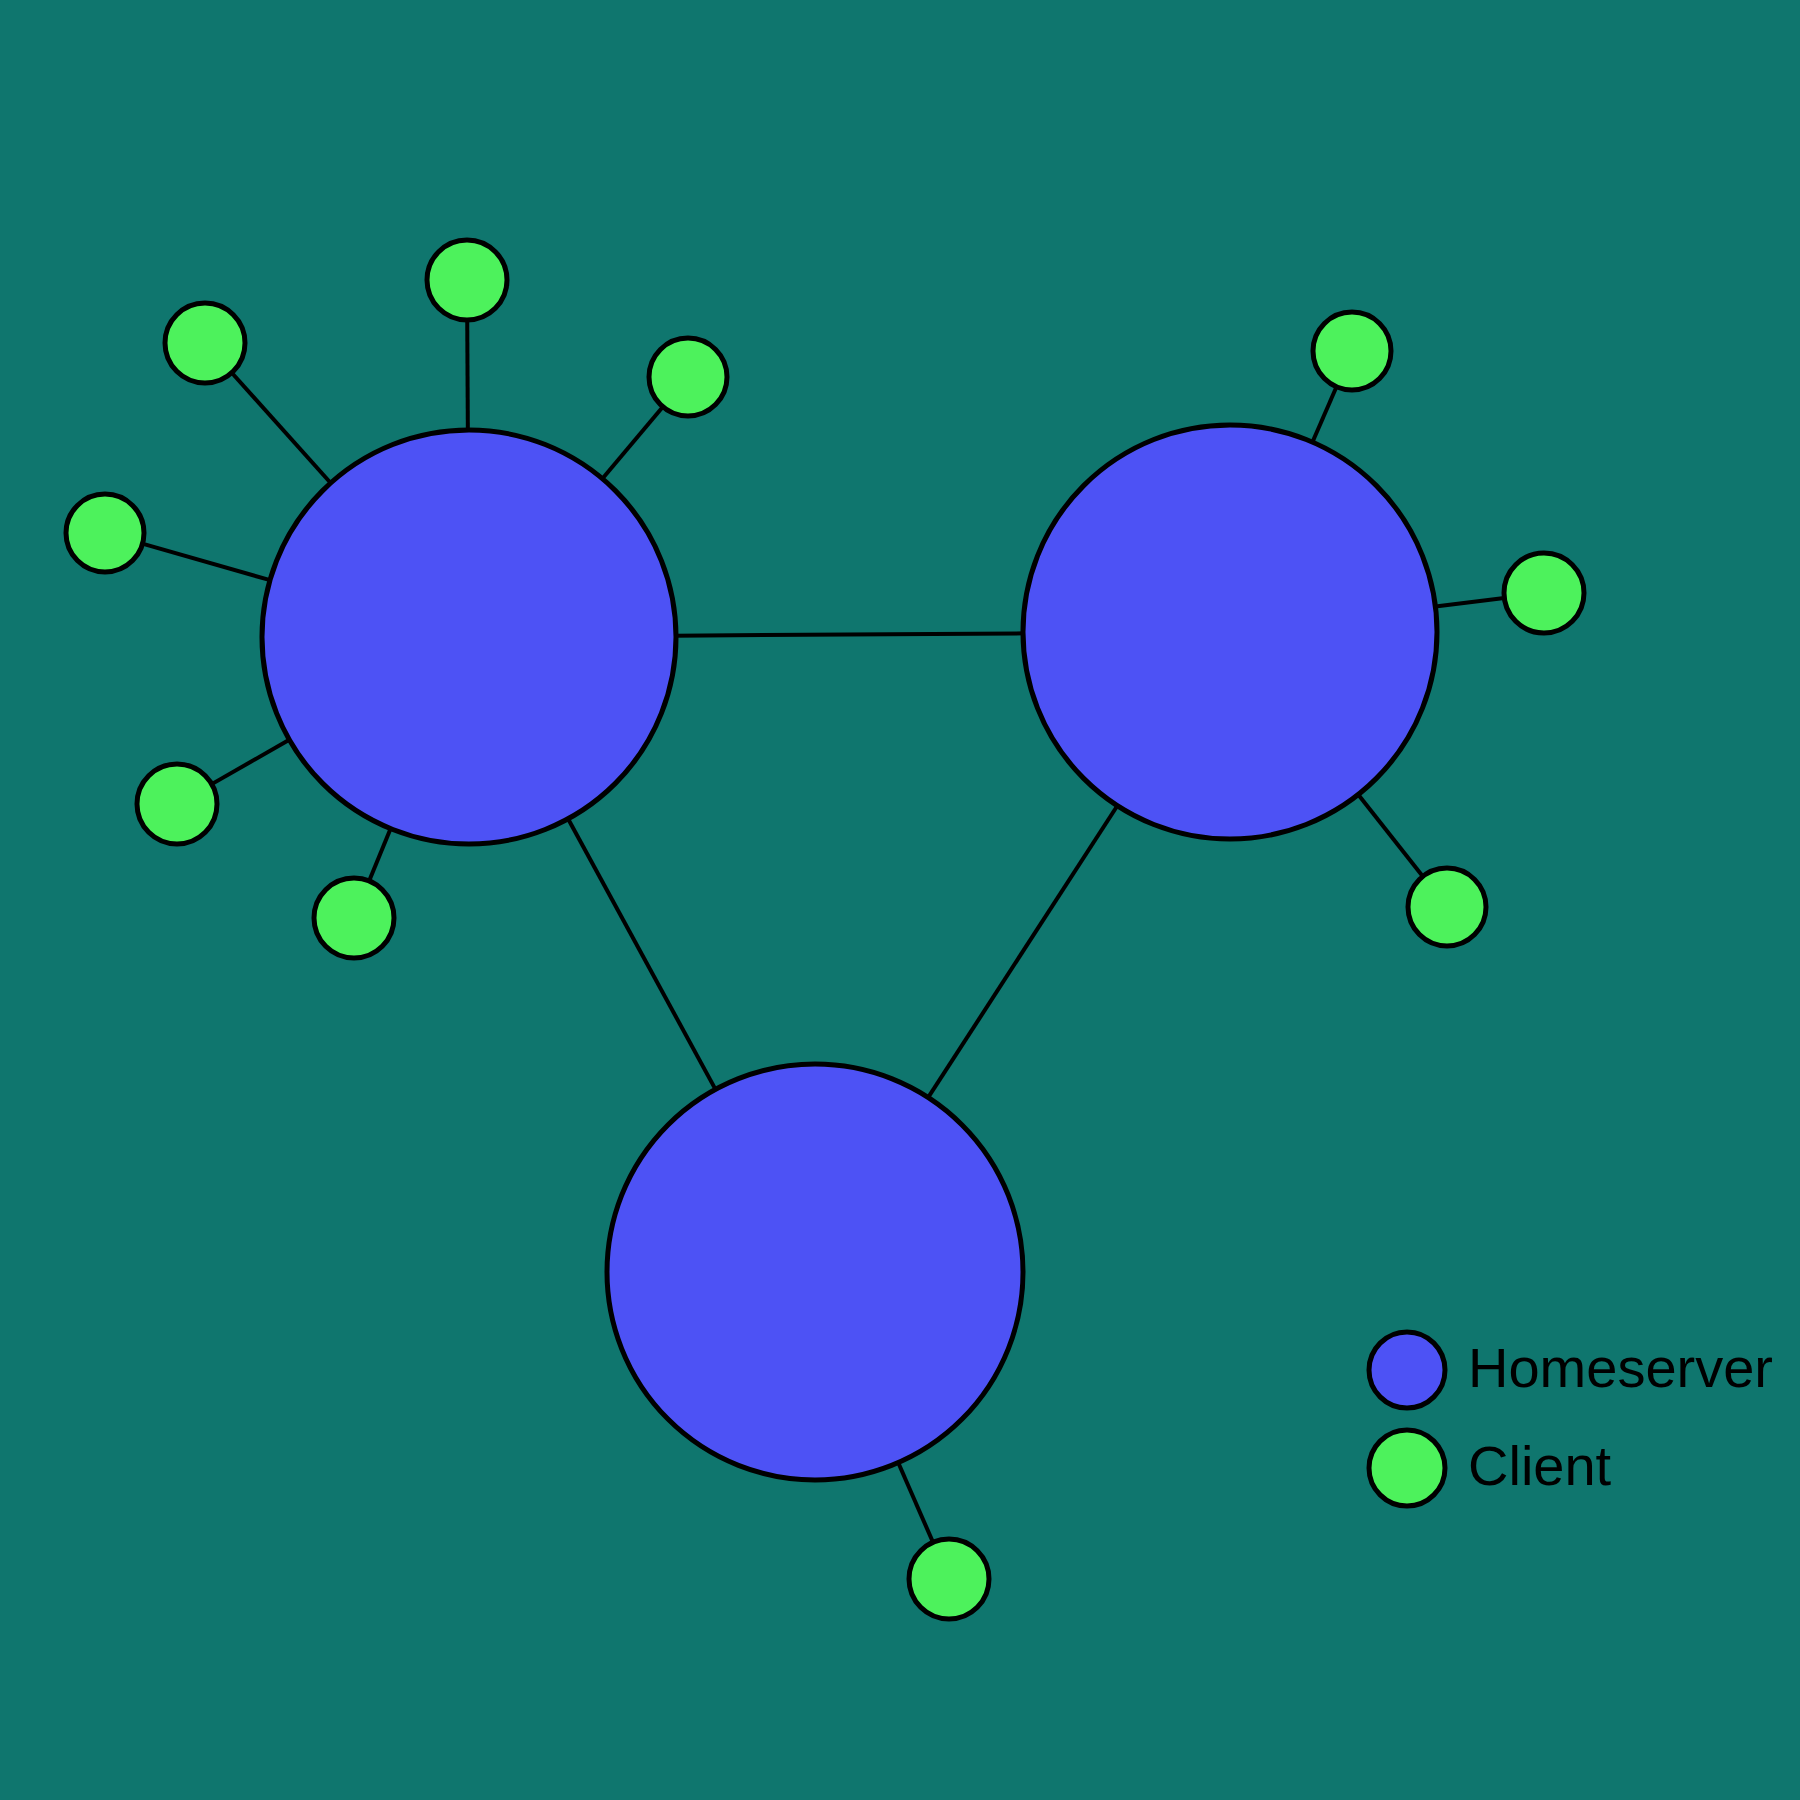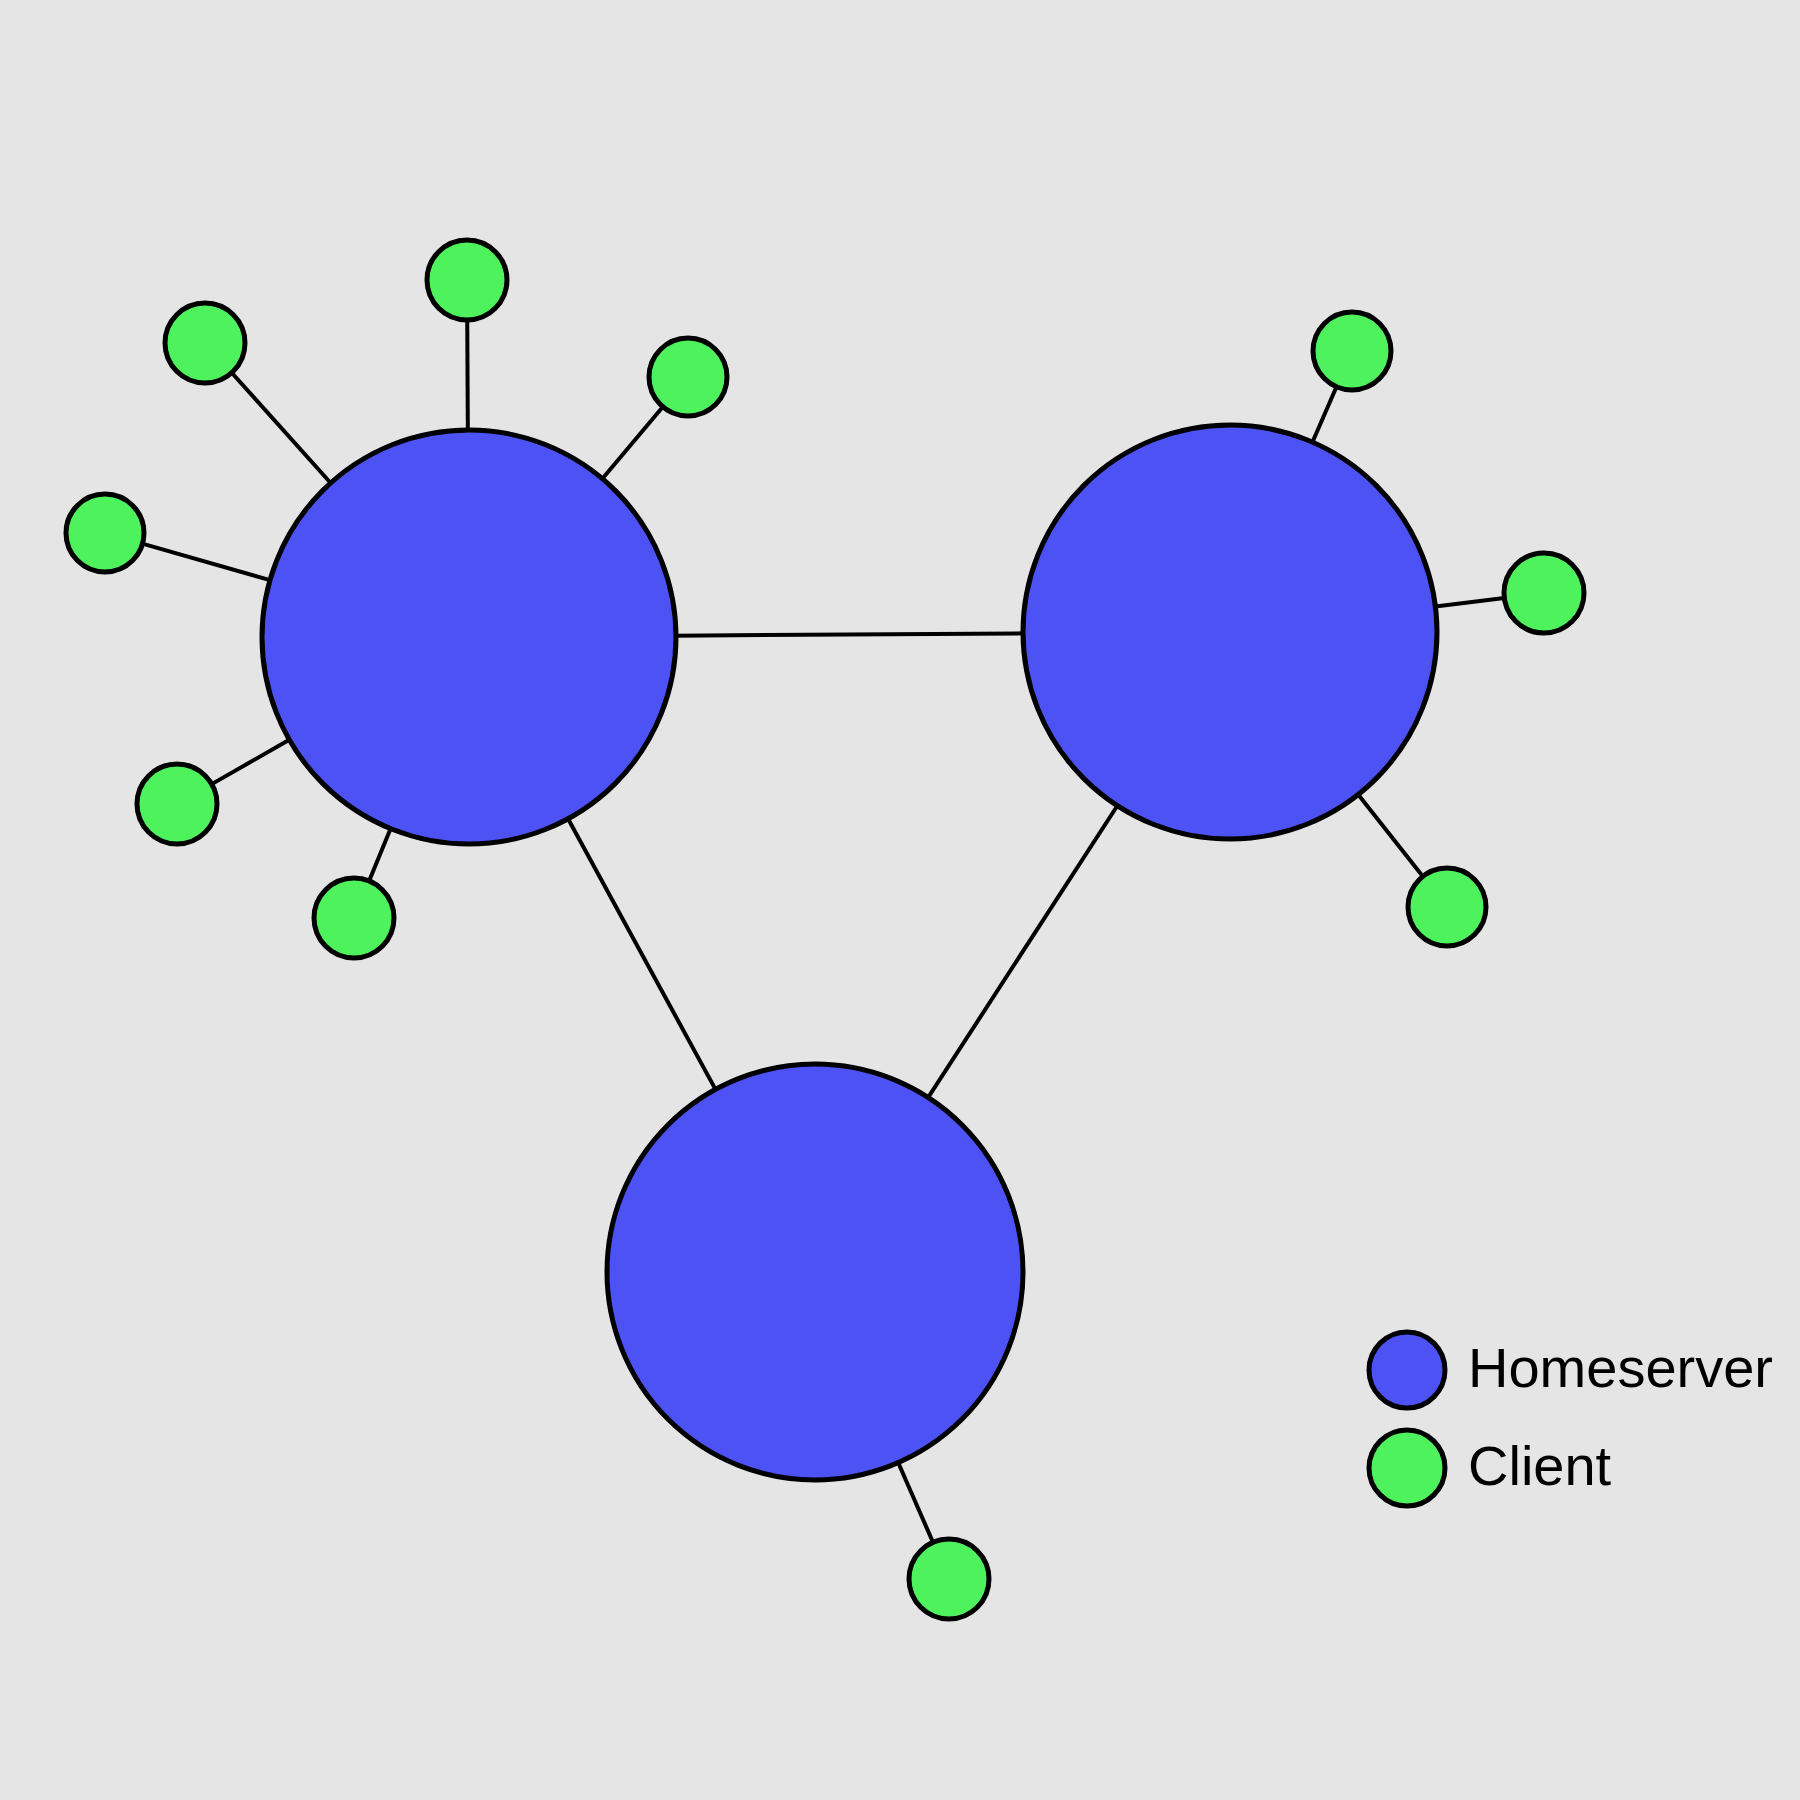--- a/index.html
+++ b/index.html
@@ -4,21 +4,21 @@
 <style>
   html, body {
     margin: 0;
     padding: 0;
     background: #ffffff;
   }
   #stage {
     position: relative;
     width: 1800px;
     height: 1800px;
-    background: #e5e5e5;
+    background: #0f766e;
     overflow: hidden;
     font-family: "Liberation Sans", sans-serif;
   }
   #graph {
     display: block;
     width: 1800px;
     height: 1800px;
   }
   .edge {
     stroke: #000000;

